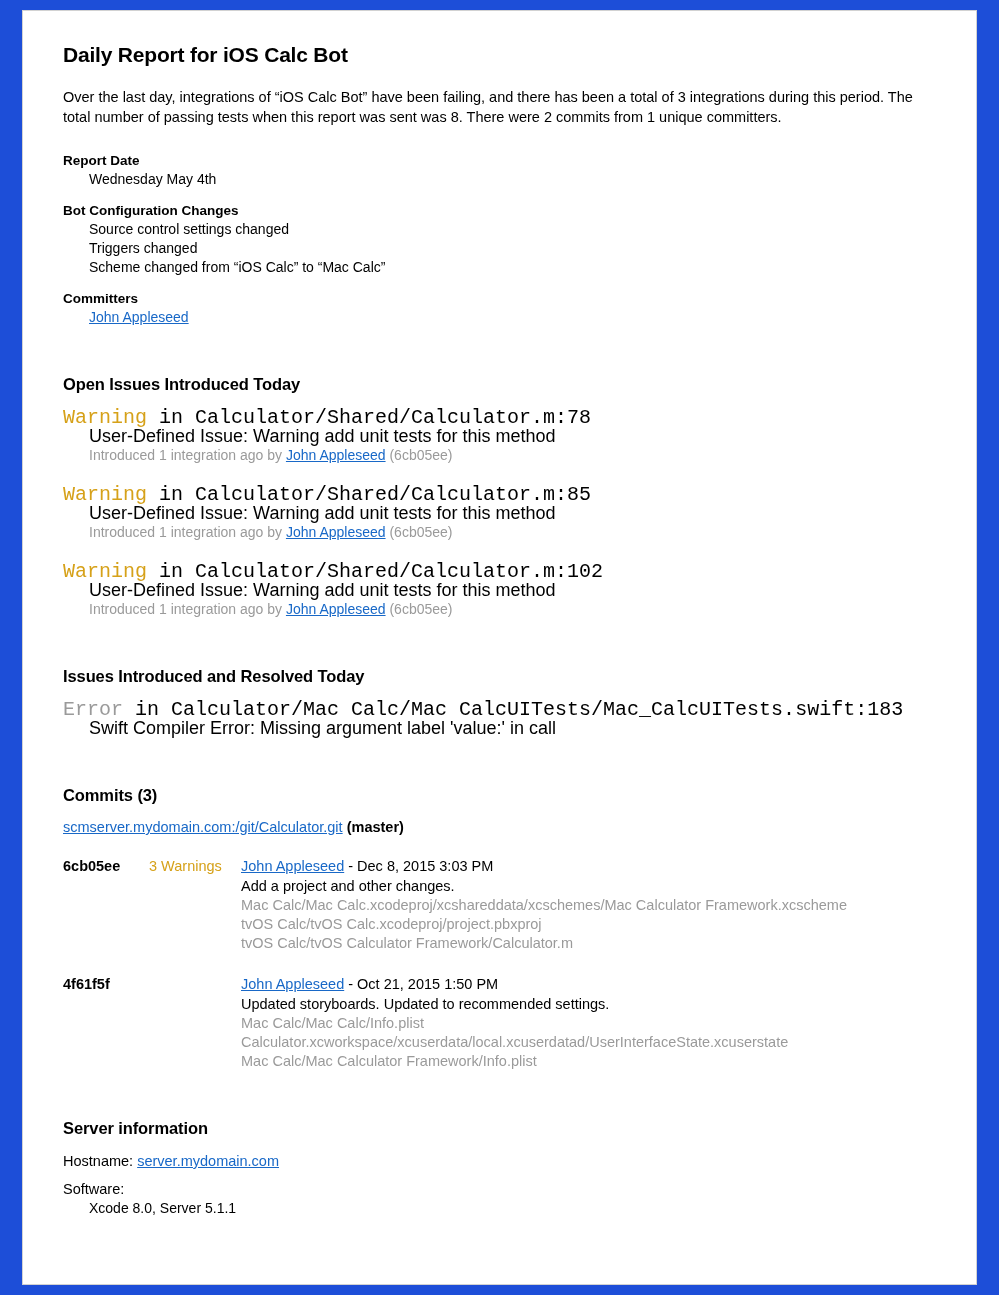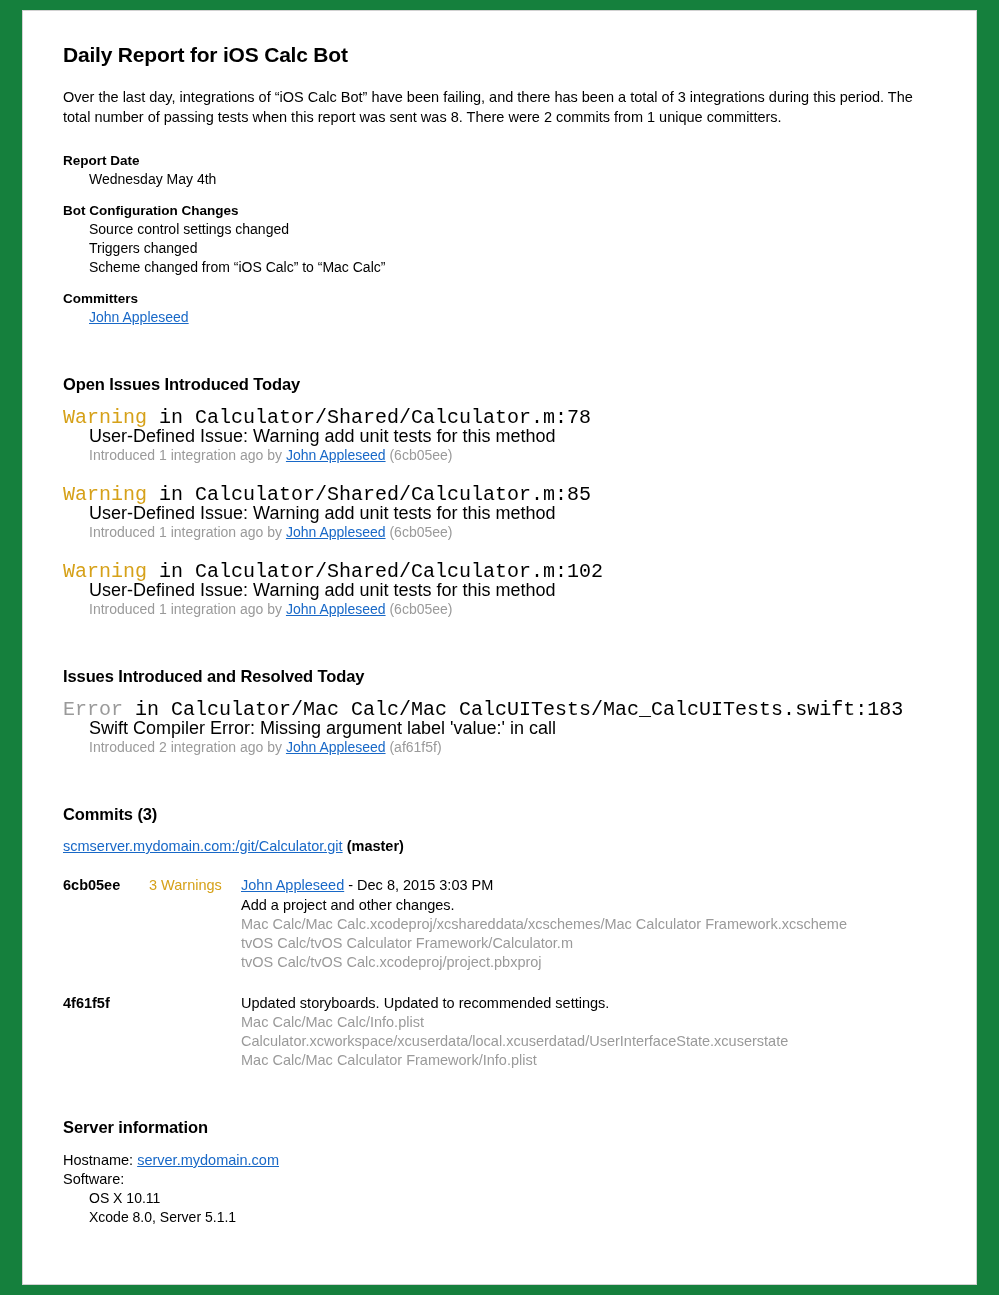--- a/index.html
+++ b/index.html
@@ -9,21 +9,21 @@
   }
   body {
     font-family: "Liberation Sans", sans-serif;
     color: #000;
     -webkit-font-smoothing: antialiased;
   }
   .page {
     width: 999px;
     min-height: 1295px;
     box-sizing: border-box;
-    background: #15803d;
+    background: #1d4ed8;
     position: relative;
   }
   .sheet {
     position: absolute;
     left: 22px;
     top: 10px;
     width: 955px;
     min-height: 1275px;
     box-sizing: border-box;
     border: 1px solid #d2d2d2;
@@ -109,20 +109,21 @@
   .commit-body { flex: 1 1 auto; }
   .commit-author-line { margin-bottom: 1px; }
   .commit-msg { color: #000; }
   .commit-file {
     color: #9a9a9a;
     line-height: 19px;
   }
   .server-line {
     font-size: 14.5px;
     line-height: 19px;
+    margin-top: 9px;
   }
   .server-sub {
     font-size: 14px;
     line-height: 19px;
     padding-left: 26px;
   }
   .spacer-lg { height: 22px; }
 </style>
 </head>
 <body>
@@ -195,23 +196,20 @@
     <div class="spacer-lg"></div>
 
     <div class="section-block">
       <h2 class="section">Issues Introduced and Resolved Today</h2>
 
       <div class="issue">
         <div class="issue-head">
           <span class="sev-error">Error</span><span> in Calculator/Mac Calc/Mac CalcUITests/Mac_CalcUITests.swift:183</span>
         </div>
         <div class="issue-detail">Swift Compiler Error: Missing argument label 'value:' in call</div>
-        <div class="issue-meta">
-          <span>Introduced 2 integration ago by </span><a class="link">John Appleseed</a><span> (af61f5f)</span>
-        </div>
       </div>
     </div>
 
     <div class="spacer-lg"></div>
 
     <div class="section-block">
       <h2 class="section">Commits (3)</h2>
 
       <div class="repo-line">
         <a class="link">scmserver.mydomain.com:/git/Calculator.git</a><span class="repo-branch"> (master)</span>
@@ -219,43 +217,45 @@
 
       <div class="commit">
         <div class="commit-hash">6cb05ee</div>
         <div class="commit-warn">3 Warnings</div>
         <div class="commit-body">
           <div class="commit-author-line">
             <a class="link">John Appleseed</a><span> - Dec 8, 2015 3:03 PM</span>
           </div>
           <div class="commit-msg">Add a project and other changes.</div>
           <div class="commit-file">Mac Calc/Mac Calc.xcodeproj/xcshareddata/xcschemes/Mac Calculator Framework.xcscheme</div>
+          <div class="commit-file">tvOS Calc/tvOS Calc.xcodeproj/project.pbxproj</div>
           <div class="commit-file">tvOS Calc/tvOS Calculator Framework/Calculator.m</div>
-          <div class="commit-file">tvOS Calc/tvOS Calc.xcodeproj/project.pbxproj</div>
         </div>
       </div>
 
       <div class="commit">
         <div class="commit-hash">4f61f5f</div>
         <div class="commit-warn"></div>
         <div class="commit-body">
+          <div class="commit-author-line">
+            <a class="link">John Appleseed</a><span> - Oct 21, 2015 1:50 PM</span>
+          </div>
           <div class="commit-msg">Updated storyboards. Updated to recommended settings.</div>
           <div class="commit-file">Mac Calc/Mac Calc/Info.plist</div>
           <div class="commit-file">Calculator.xcworkspace/xcuserdata/local.xcuserdatad/UserInterfaceState.xcuserstate</div>
           <div class="commit-file">Mac Calc/Mac Calculator Framework/Info.plist</div>
         </div>
       </div>
     </div>
 
     <div class="spacer-lg"></div>
 
     <div class="section-block">
       <h2 class="section">Server information</h2>
       <div class="server-line">
         <span>Hostname: </span><a class="link">server.mydomain.com</a>
       </div>
       <div class="server-line">Software:</div>
-      <div class="server-sub">OS X 10.11</div>
       <div class="server-sub">Xcode 8.0, Server 5.1.1</div>
     </div>
 
   </div>
 </div>
 
 </body></html>

